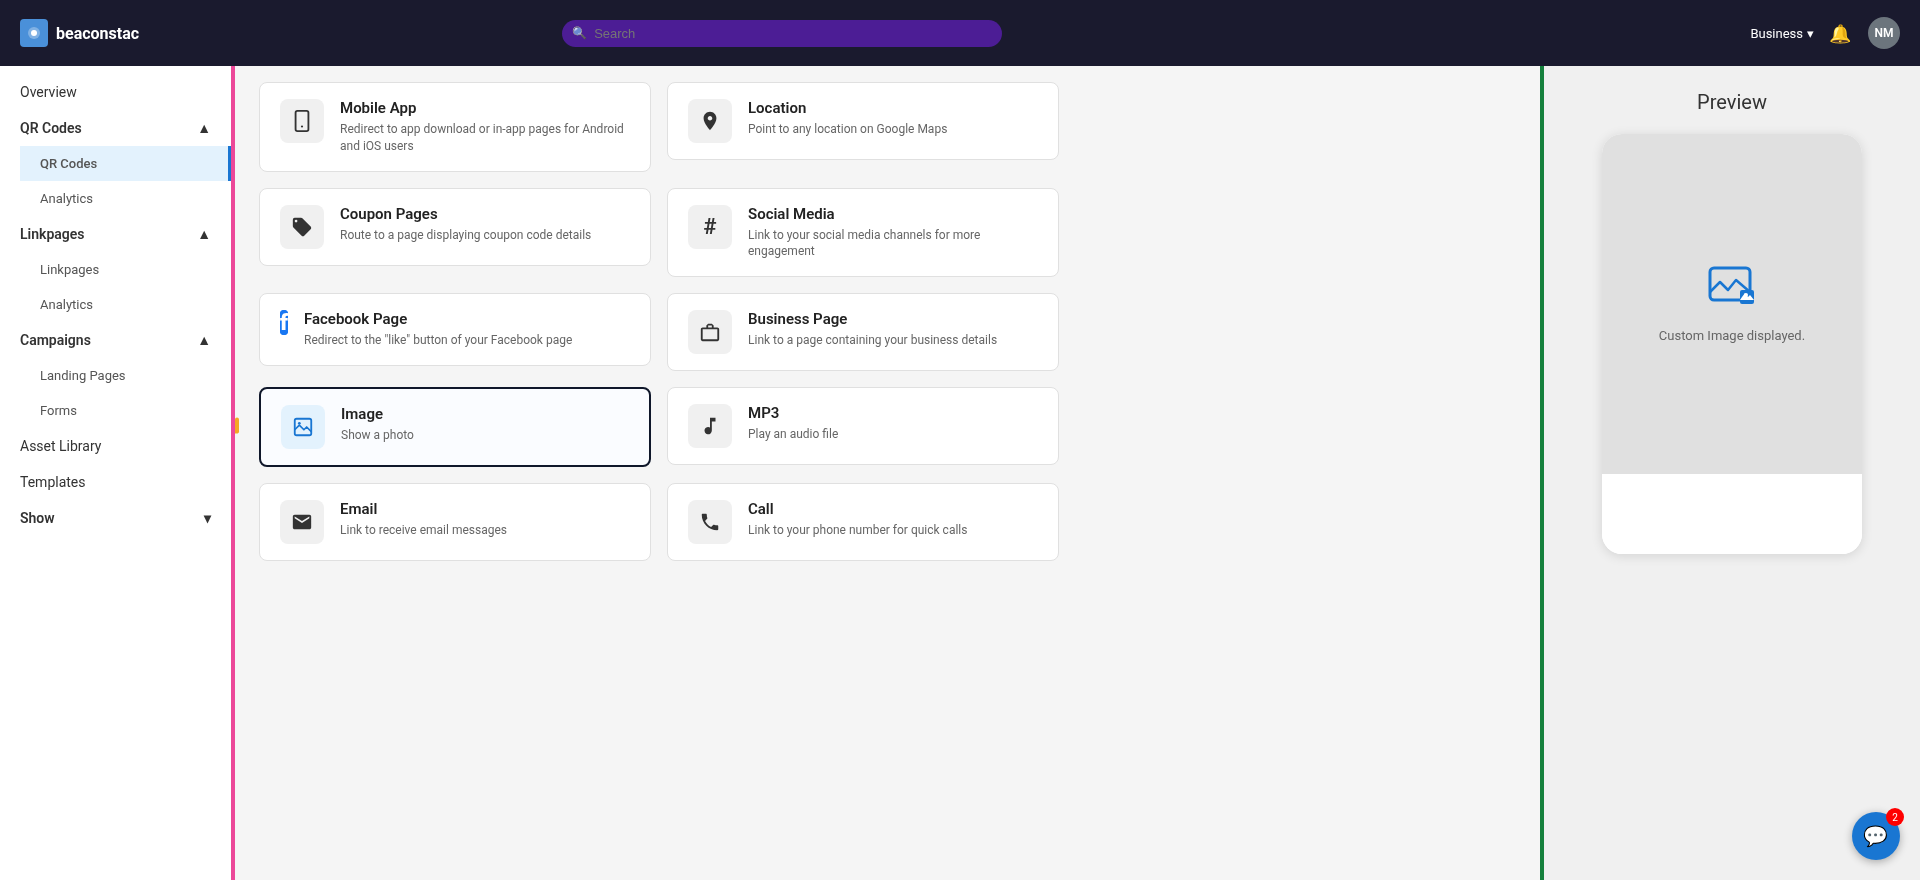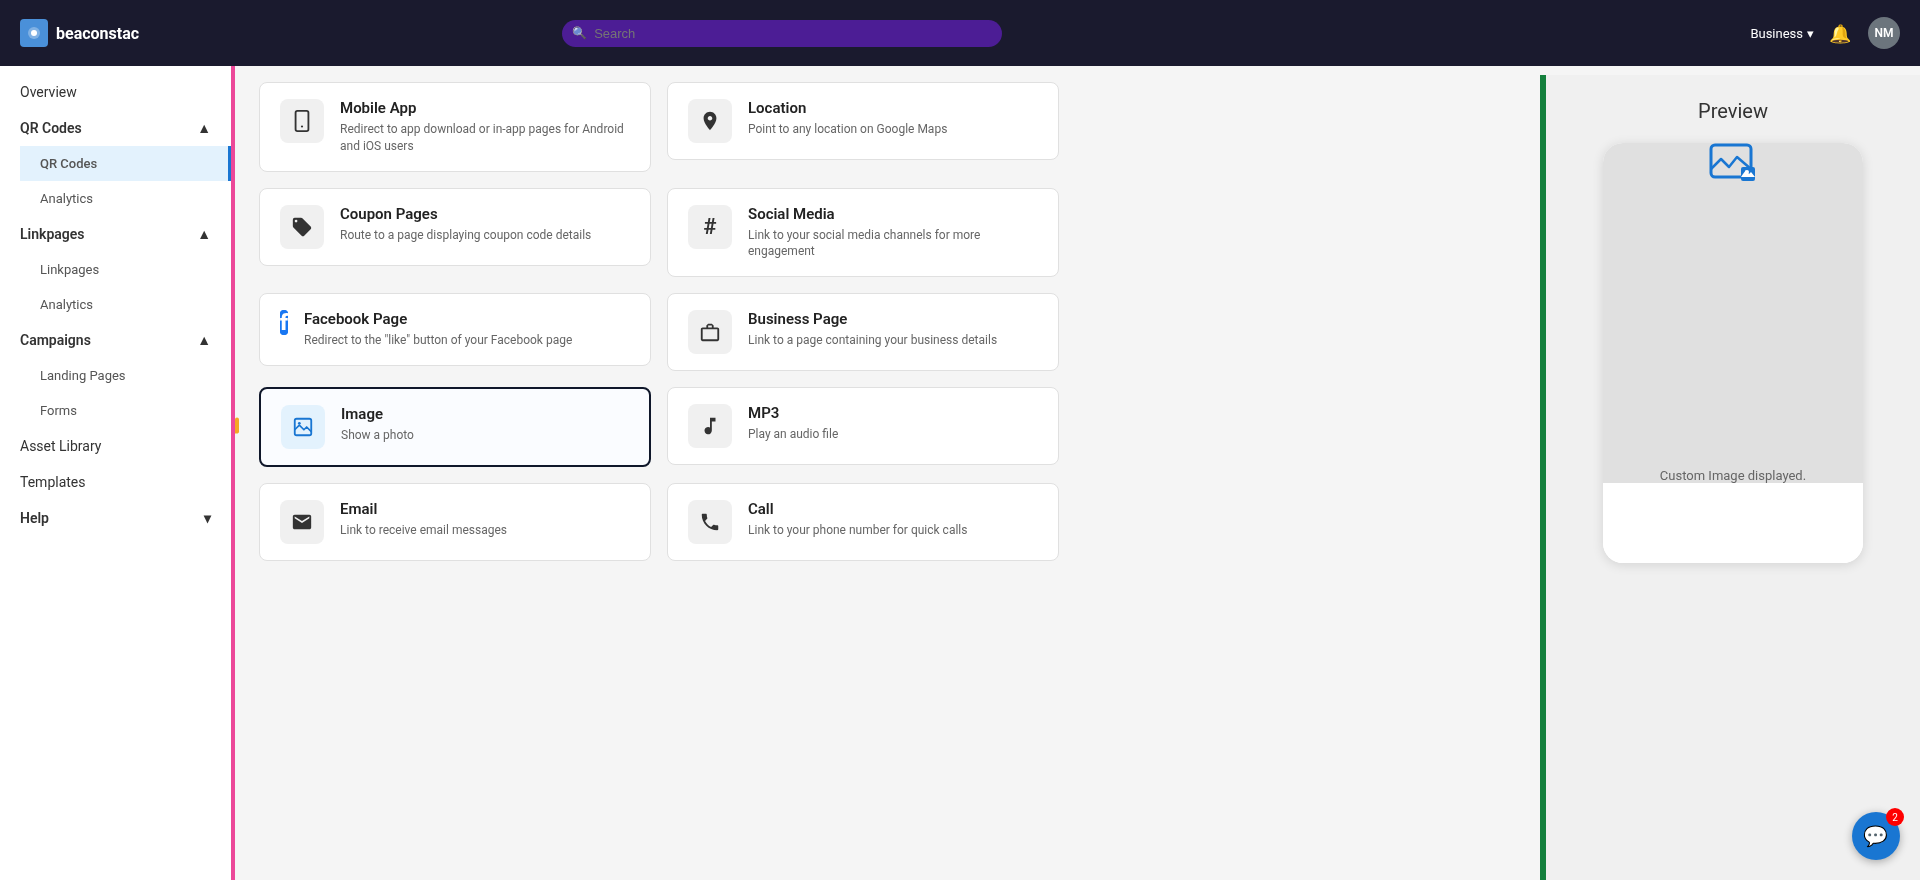--- a/index.html
+++ b/index.html
@@ -191,27 +191,26 @@
     .card-text p {
       font-size: 12px;
       color: #666;
       line-height: 1.4;
     }
 
     
     .preview-panel {
       width: 380px;
       background: #f0f0f0;
-      border-left: 6px solid #15803d;
+      border-left: 4px solid #15803d;
       flex-shrink: 0;
       display: flex;
       flex-direction: column;
       align-items: center;
       padding: 24px 20px;
-      margin-top: 9px;
     }
     .preview-title {
       font-size: 20px;
       font-weight: 400;
       color: #333;
       margin-bottom: 20px;
     }
     .phone-mockup {
       background: white;
       border-radius: 20px;
@@ -222,21 +221,21 @@
       display: flex;
       flex-direction: column;
     }
     .phone-image-area {
       background: #e0e0e0;
       flex: 1;
       min-height: 280px;
       display: flex;
       flex-direction: column;
       align-items: center;
-      justify-content: space-between;
+      justify-content: center;
       gap: 12px;
     }
     .phone-image-area .img-icon {
       font-size: 40px;
       color: #1976d2;
     }
     .phone-caption {
       font-size: 13px;
       color: #666;
       text-align: center;
@@ -351,21 +350,21 @@
       </div>
     </div>
 
     <div class="sidebar-item">
       <span>Asset Library</span>
     </div>
     <div class="sidebar-item">
       <span>Templates</span>
     </div>
     <div class="sidebar-section">
-      <span>Help</span>
+      <span>Show</span>
       <span>▾</span>
     </div>
   </aside>
 
   <main class="content">
     <div class="cards-grid" id="cards-container">
     <div style="position: relative;">
           <div class="card">
     <div class="card-icon" style="">
               <svg width="22" height="22" viewBox="0 0 24 24" fill="#333">

